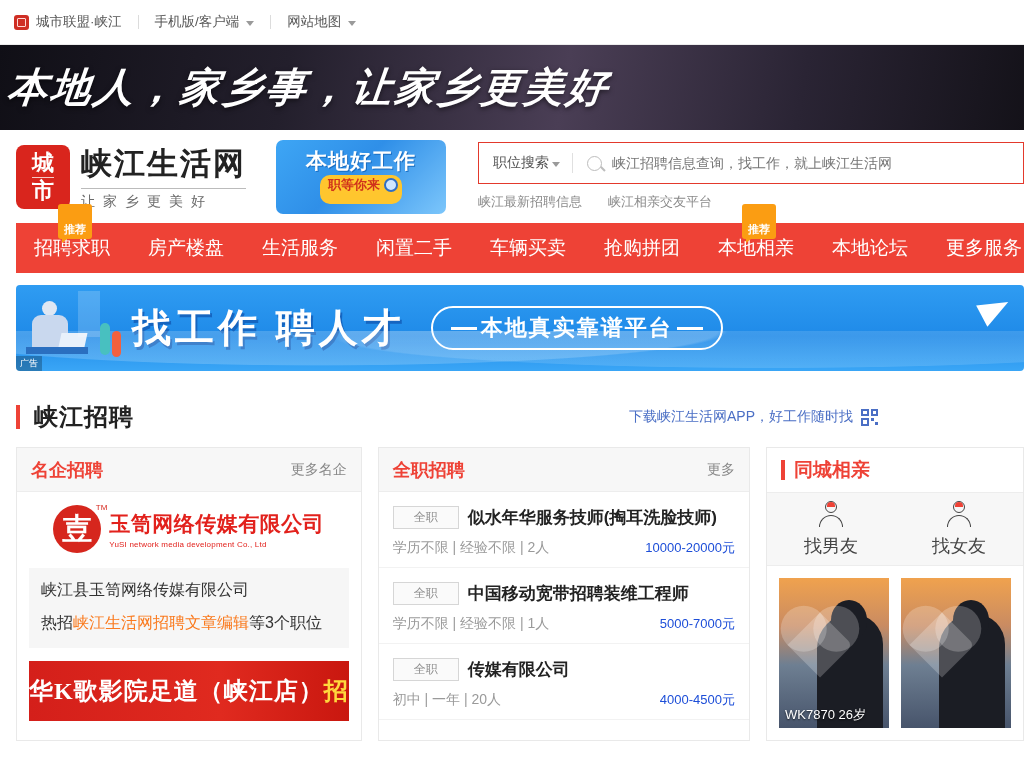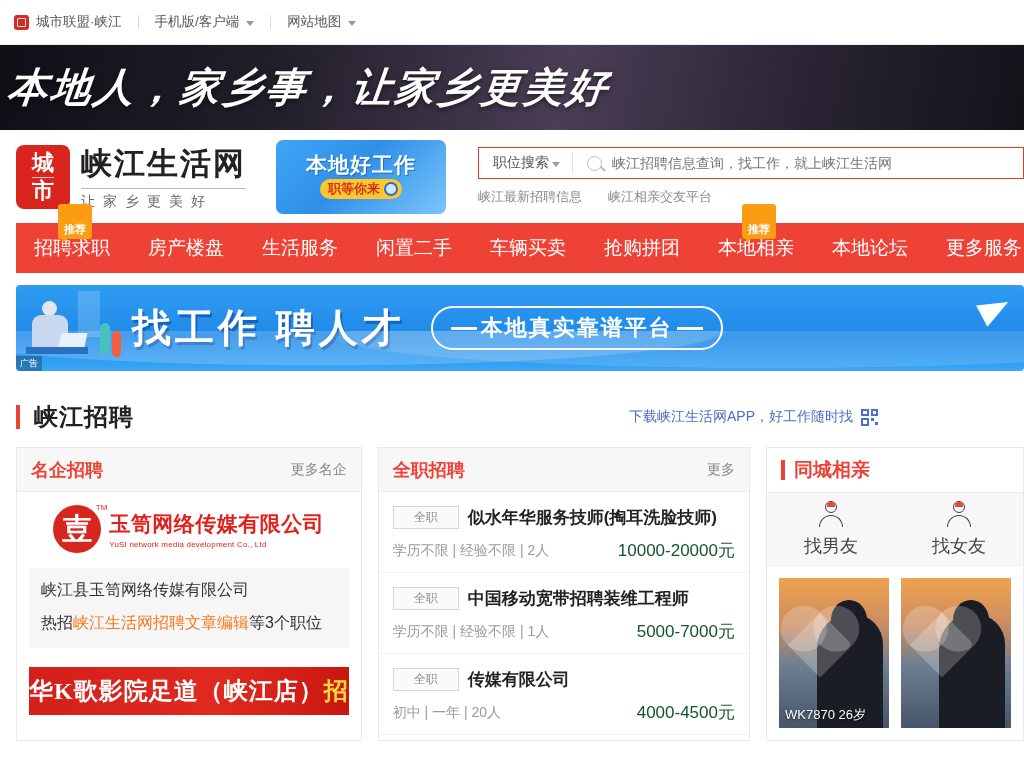--- a/index.html
+++ b/index.html
@@ -71,30 +71,30 @@
     background: linear-gradient(135deg, #3ea6f5 0%, #2f8fe8 45%, #7cc6fb 100%);
     position: relative; overflow: hidden; display: flex; flex-direction: column;
     align-items: center; justify-content: center;
   }
   .ad-t1 {
     font-size: 21px; font-weight: 700; color: #fff; letter-spacing: 1px;
     text-shadow: 1px 1px 0 #1a6dc0; line-height: 1;
   }
   .ad-t2 {
     margin-top: 4px; background: #ffc62e; color: #d0321b; font-weight: 700;
-    font-size: 13px; border-radius: 10px; padding: 1px 22px 1px 8px; position: relative;
+    font-size: 13px; border-radius: 10px; padding: 1px 22px 10px 8px; position: relative;
   }
   .ad-t2::after {
     content: ""; position: absolute; right: 4px; top: 3px; width: 10px; height: 10px;
     border: 2px solid #2f6fc6; border-radius: 50%; background: #cfe7ff;
   }
 
   .searchwrap { margin-left: 32px; flex: 1; }
   .searchbar {
-    height: 32px; border: 1px solid #e3392c; display: flex; align-items: center;
+    height: 42px; border: 1px solid #e3392c; display: flex; align-items: center;
     background: #fff; width: 546px;
   }
   .sb-select {
     font-size: 14px; color: #555; padding: 0 12px 0 14px; display: flex;
     align-items: center; white-space: nowrap;
   }
   .sb-div { width: 1px; height: 20px; background: #e0e0e0; }
   .sb-mag {
     width: 15px; height: 15px; border: 1.6px solid #bdbdbd; border-radius: 50%;
     margin: 0 10px 0 14px; position: relative; flex: none;
@@ -211,40 +211,40 @@
   }
   .cl-tm { position: absolute; right: -6px; top: -2px; font-size: 8px; color: #d6261d; }
   .cl-words { display: flex; flex-direction: column; }
   .cl-cn { font-size: 21px; font-weight: 700; color: #e2211c; letter-spacing: .5px; }
   .cl-en { font-size: 8px; color: #e2211c; letter-spacing: .2px; margin-top: 2px; }
   .company-info { background: #f6f6f6; margin: 10px 12px 0; padding: 12px 12px 14px; }
   .ci-name { font-size: 16px; color: #333; }
   .ci-jobs { font-size: 16px; color: #333; margin-top: 12px; }
   .ci-jobs b { color: #fa7a1e; font-weight: 400; }
   .red-banner {
-    margin: 19px 12px 0; height: 48px; background: linear-gradient(90deg, #d41f1a, #e02a1f 60%, #c9170f);
+    margin: 13px 12px 0; height: 60px; background: linear-gradient(90deg, #d41f1a, #e02a1f 60%, #c9170f);
     display: flex; align-items: center; justify-content: flex-start; overflow: hidden;
   }
   .red-banner .rb {
     font-size: 24px; font-weight: 700; color: #fff; white-space: nowrap;
     font-family: "Liberation Serif", "DejaVu Serif", serif; letter-spacing: 1px;
   }
   .red-banner .rb em { color: #ffd83d; font-style: normal; }
 
   
   .job { padding: 14px 14px 10px; border-bottom: 1px solid #f2f2f2; }
   .job-top { display: flex; align-items: center; gap: 9px; }
   .tag {
     border: 1px solid #d6d6d6; color: #8c8c8c; font-size: 12px; padding: 2px 20px;
     background: #fafafa; flex: none;
   }
   .job-title { font-size: 17px; font-weight: 700; color: #222; }
   .job-bot { display: flex; align-items: center; justify-content: space-between; margin-top: 10px; }
   .job-meta { font-size: 14px; color: #9a9a9a; }
-  .job-pay { font-size: 17px; color: #14532d; }
+  .job-pay { font-size: 13px; color: #1d4ed8; }
 
   
   .rt-head { height: 44px; display: flex; align-items: center; gap: 9px; padding: 0 14px; }
   .rt-head .bar { width: 4px; height: 20px; background: #ee4236; }
   .rt-head .t { font-size: 19px; font-weight: 700; color: #ee4236; }
   .rt-tabs {
     height: 74px; background: #f7f7f7; border-top: 1px solid #ededed; border-bottom: 1px solid #ededed;
     display: flex; align-items: center; justify-content: space-around;
   }
   .rt-tab { display: flex; flex-direction: column; align-items: center; gap: 7px; width: 100px; }

